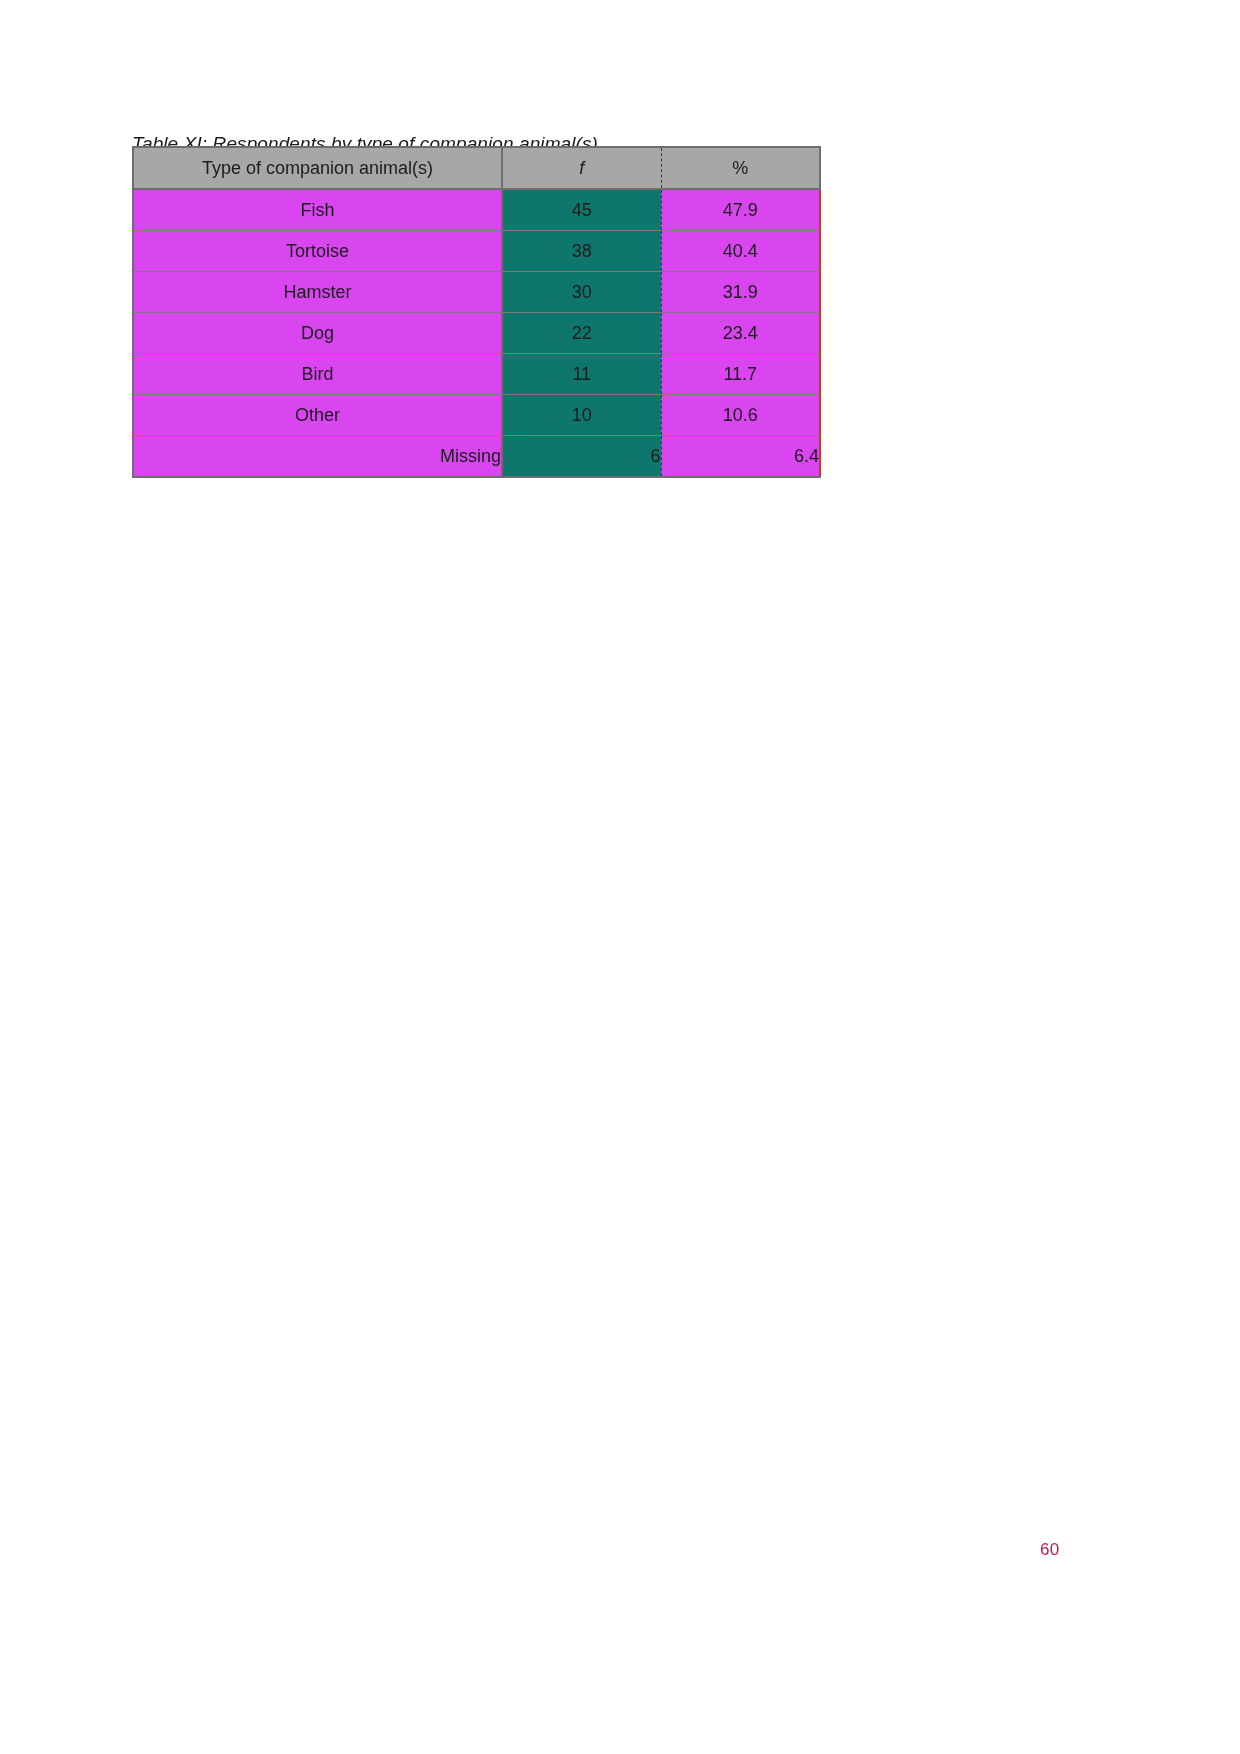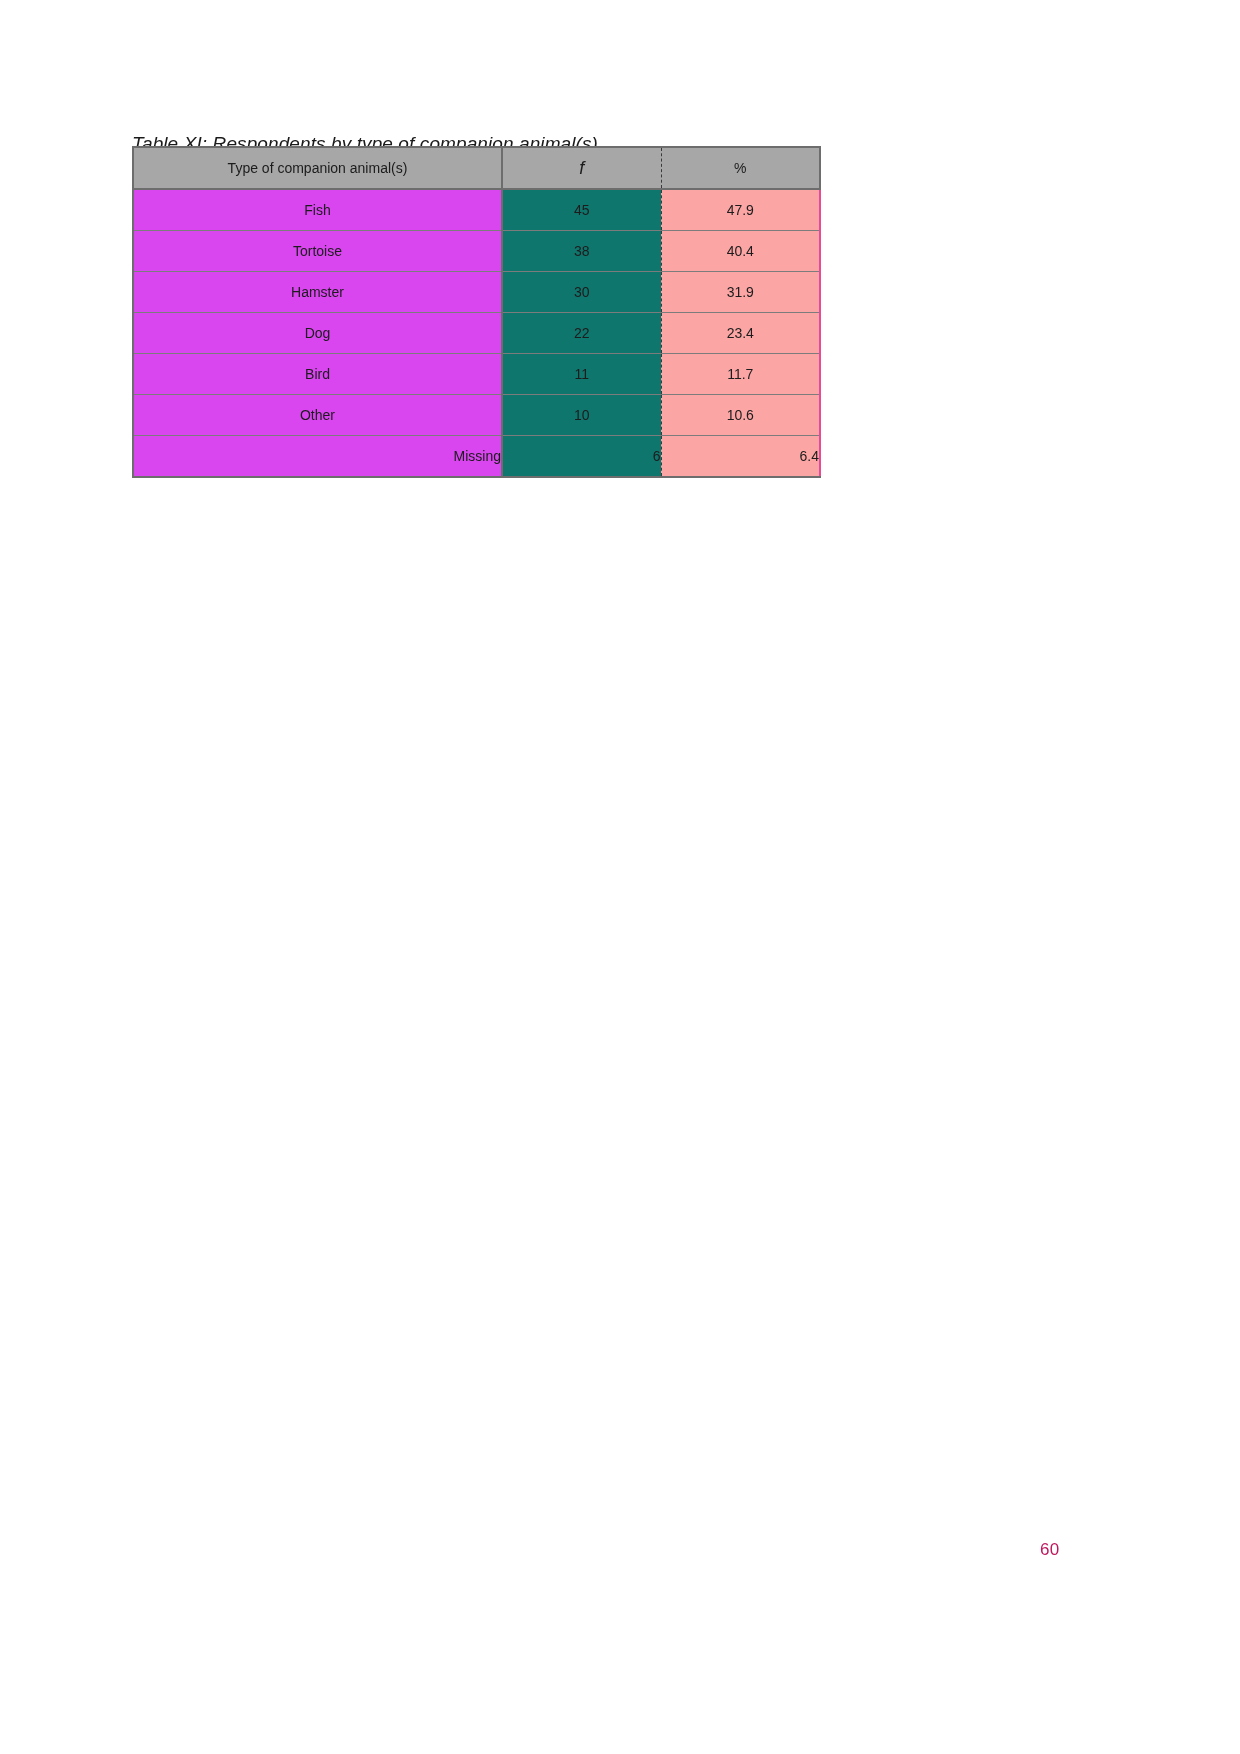--- a/index.html
+++ b/index.html
@@ -99,21 +99,21 @@
   table.data-table col.c-label { width: 369px; }
   table.data-table col.c-f     { width: 159px; }
   table.data-table col.c-pct   { width: 159px; }
 
   table.data-table th,
   table.data-table td {
     height: 40px;
     padding: 0;
     text-align: center;
     vertical-align: middle;
-    font-size: 14px;
+    font-size: 18px;
     color: #1c1c1c;
     font-weight: normal;
   }
 
   
   thead th {
     background: #a7a7a7;
     border-top: 2px solid #6d6d6d;
     border-bottom: 2px solid #6d6d6d;
   }
@@ -138,22 +138,22 @@
     border-left: 2px solid #6d6d6d;
     border-right: 2px solid #6d6d6d;
     border-bottom: 1px solid #7c7c7c;
   }
   tbody td.td-f {
     background: #0f766e;
     border-right: 1px dashed #3a3a3a;
     border-bottom: 1px solid #7c7c7c;
   }
   tbody td.td-pct {
-    background: #fca5a5;
-    border-right: 2px solid #ec4899;
+    background: #d946ef;
+    border-right: 2px solid #c2410c;
     border-bottom: 1px solid #7c7c7c;
     margin-top: 13px;
   }
   tbody tr:last-child td {
     border-bottom: 2px solid #6d6d6d;
     text-align: right;
   }
 </style>
 </head>
 <body>

